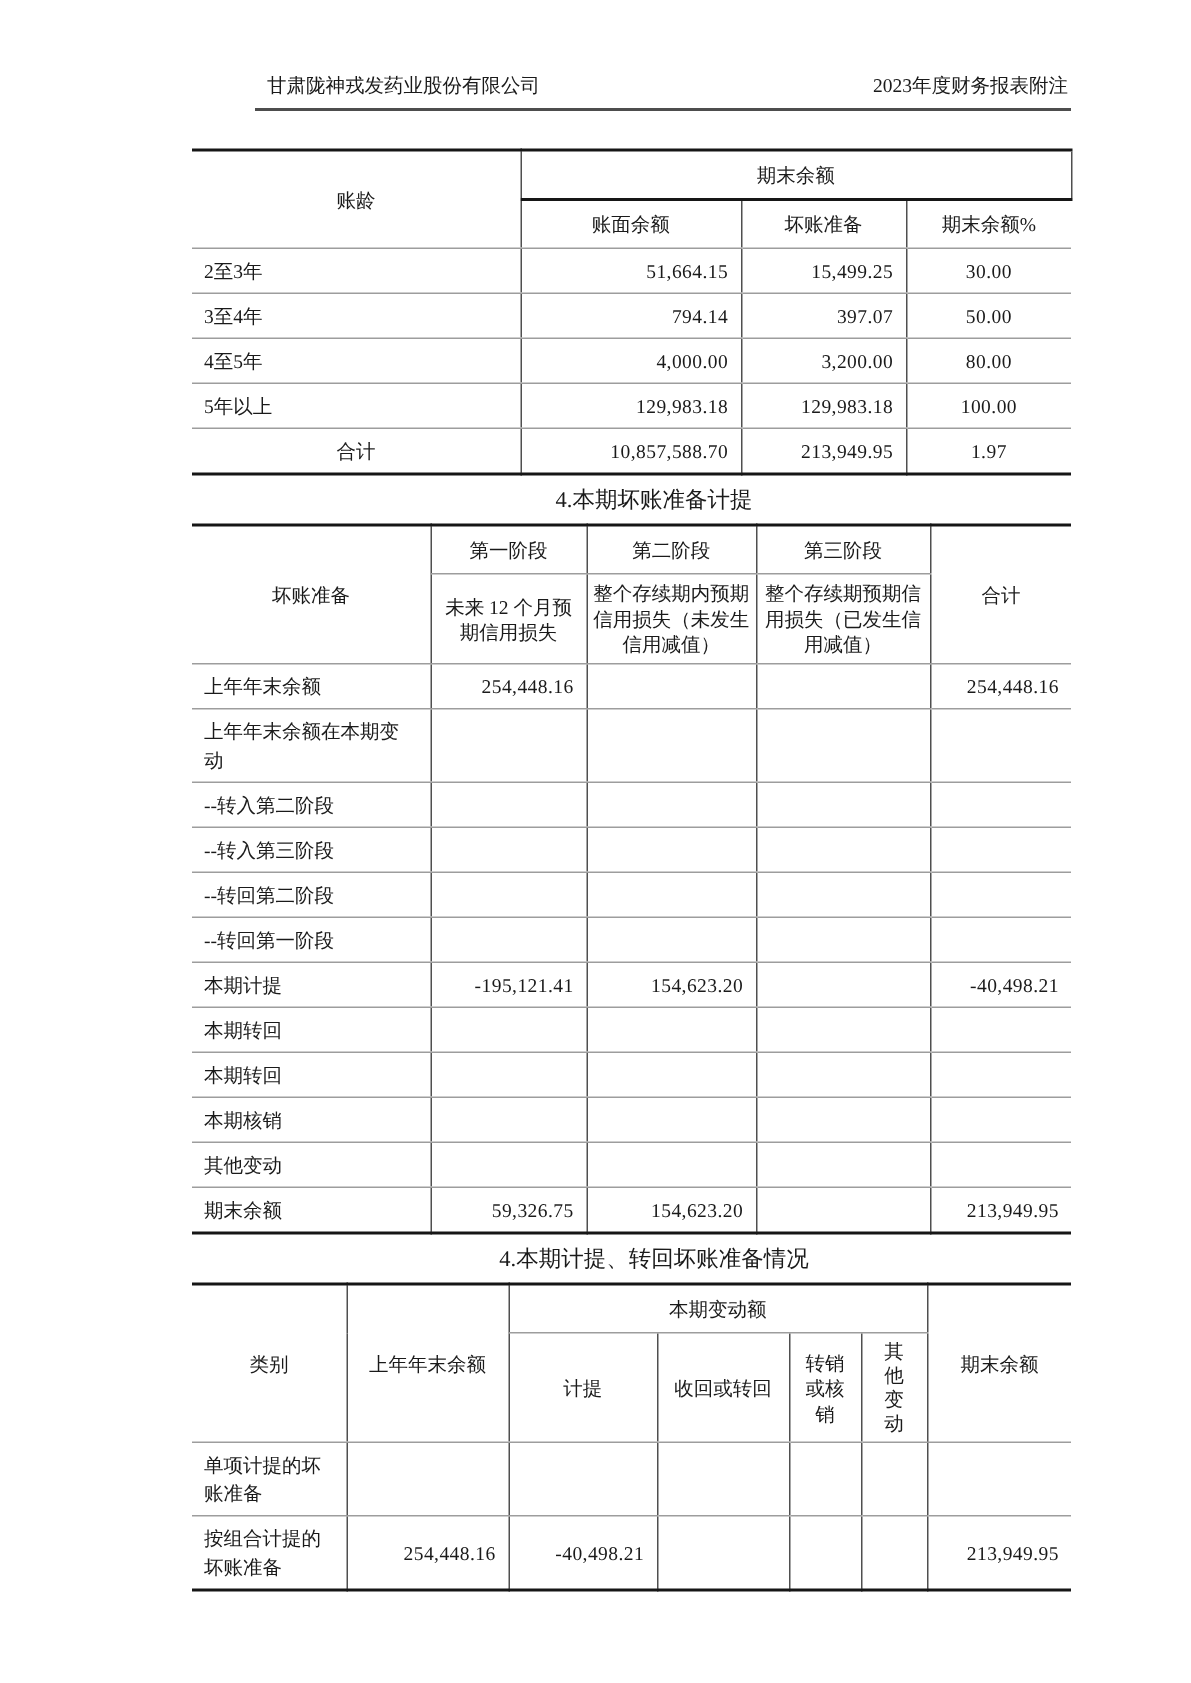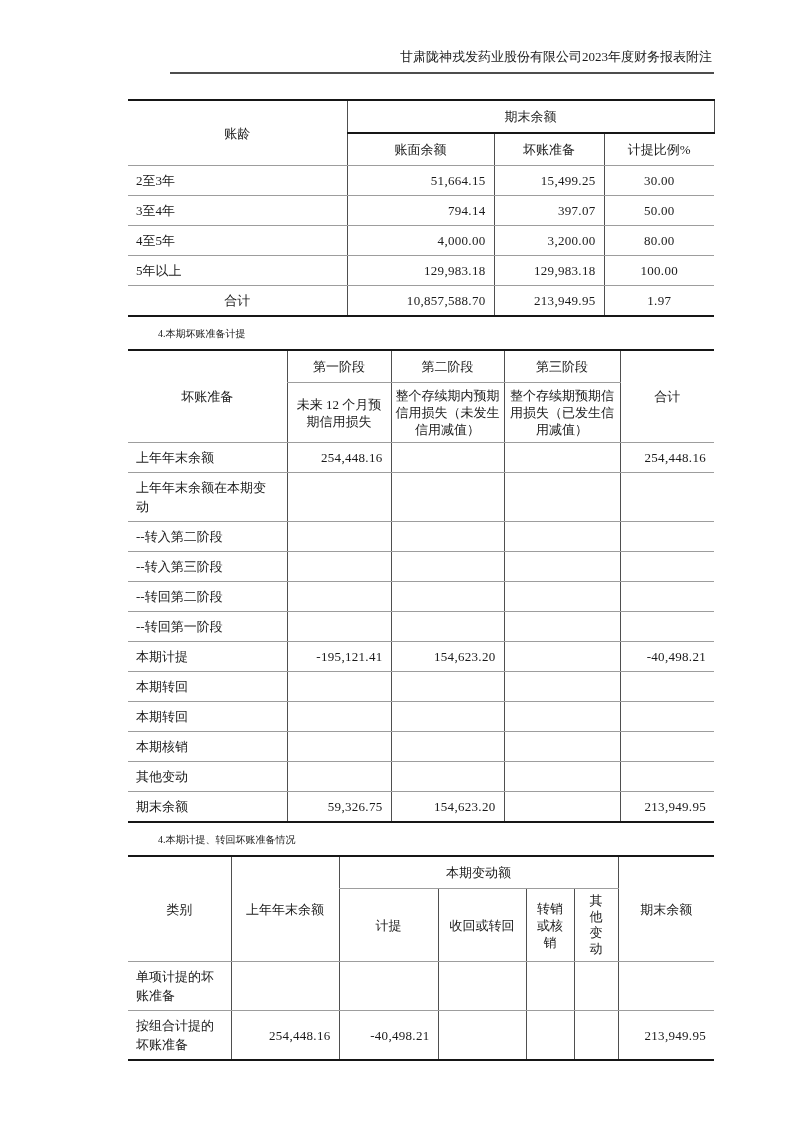--- a/index.html
+++ b/index.html
@@ -1,36 +1,36 @@
 <!DOCTYPE html>
 <html><head>
 <meta charset="utf-8">
 <style>
   html,body{margin:0;padding:0;background:#e8e8e8;}
   .page{position:relative;width:794px;height:1122px;background:#ffffff;margin:0 auto;
         font-family:"Liberation Serif","DejaVu Serif",serif;color:#1a1a1a;overflow:hidden;}
   .content{position:absolute;left:128px;top:0;width:586px;}
   .pageheader{margin-top:48px;padding:0 2px 6px 8px;border-bottom:2px solid #4d4d4d;
-        display:flex;justify-content:flex-end;align-items:flex-end;font-size:13px;line-height:18px;margin-left:42px;}
+        display:flex;justify-content:space-between;align-items:flex-end;font-size:13px;line-height:18px;margin-left:42px;}
   .tbl{border-collapse:collapse;table-layout:fixed;width:586px;font-size:13px;
         border-top:2px solid #161616;border-bottom:2px solid #161616;}
   .tbl td{padding:5px 8px;line-height:19px;vertical-align:middle;word-break:break-all;overflow:hidden;}
   .t1{margin-top:25px;}
   .t2{margin-top:0;}
   .t3{margin-top:0;}
   .c{text-align:center;}
   .r{text-align:right;}
   .l{text-align:left;}
   .vl{border-left:1px solid #4f4f4f;}
   .vr{border-right:1px solid #4f4f4f;}
   .hbn{border-bottom:1px solid #9d9d9d;}
   .hbk{border-bottom:2px solid #161616;}
   .subhead td{line-height:17px;padding:4px 3px;}
   .hrow td{padding:6px 4px;}
-  .heading{font-size:10px;line-height:18px;margin:8px 0 6px 30px;}
+  .heading{font-size:15px;line-height:18px;margin:8px 0 6px 30px;text-align:center;}
   .narrow2{display:inline-block;width:30px;line-height:17px;text-align:center;}
   .narrow1{display:inline-block;width:15px;line-height:16px;text-align:center;}
   .pagefoot{position:absolute;top:1042px;left:128px;width:586px;text-align:center;font-size:12.5px;}
   .num{letter-spacing:0.3px;}
 </style>
 </head>
 <body>
 
 <div class="page">
   <div class="content">
@@ -48,21 +48,21 @@
           <col style="width:110px">
         </colgroup>
       <tbody>
           <tr class="hrow">
         <td rowspan="2" class="c hbn">账龄</td>
         <td colspan="3" class="c vl vr hbk">期末余额</td>
       </tr>
       <tr class="hrow">
         <td class="c vl hbn">账面余额</td>
         <td class="c vl hbn">坏账准备</td>
-        <td class="c vl hbn">计提比例%</td>
+        <td class="c vl hbn">期末余额%</td>
       </tr>
       <tr>
         <td class="l hbn">2至3年</td>
         <td class="r vl hbn num">51,664.15</td>
         <td class="r vl hbn num">15,499.25</td>
         <td class="c vl hbn num">30.00</td>
       </tr>
       <tr>
         <td class="l hbn">3至4年</td>
         <td class="r vl hbn num">794.14</td>

